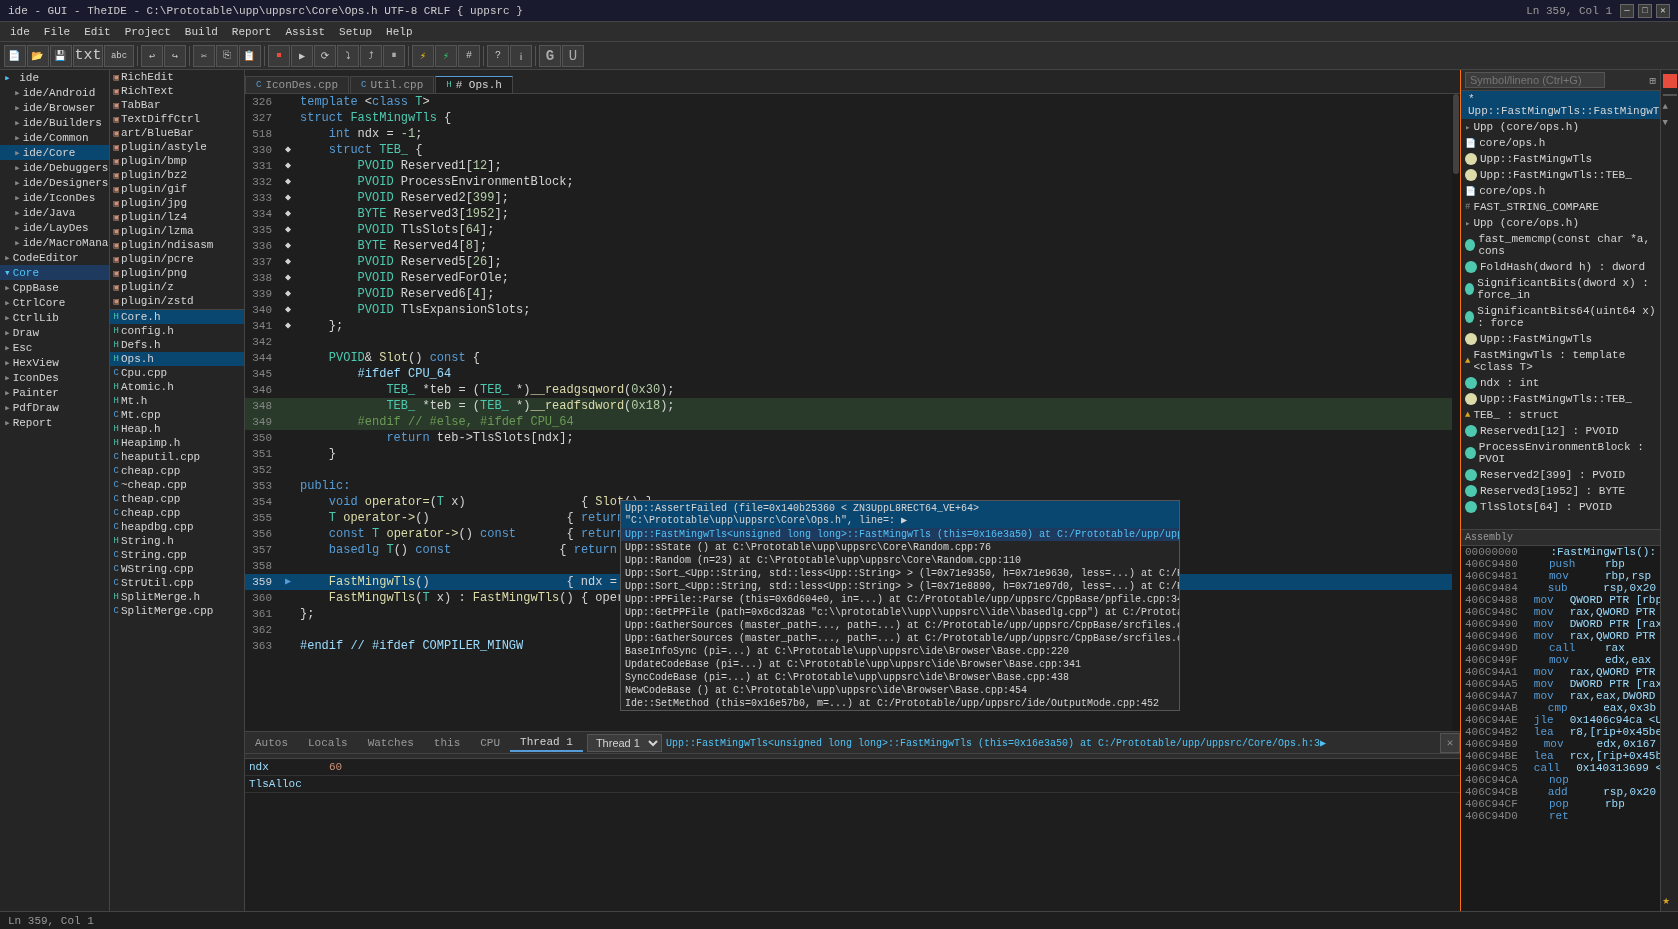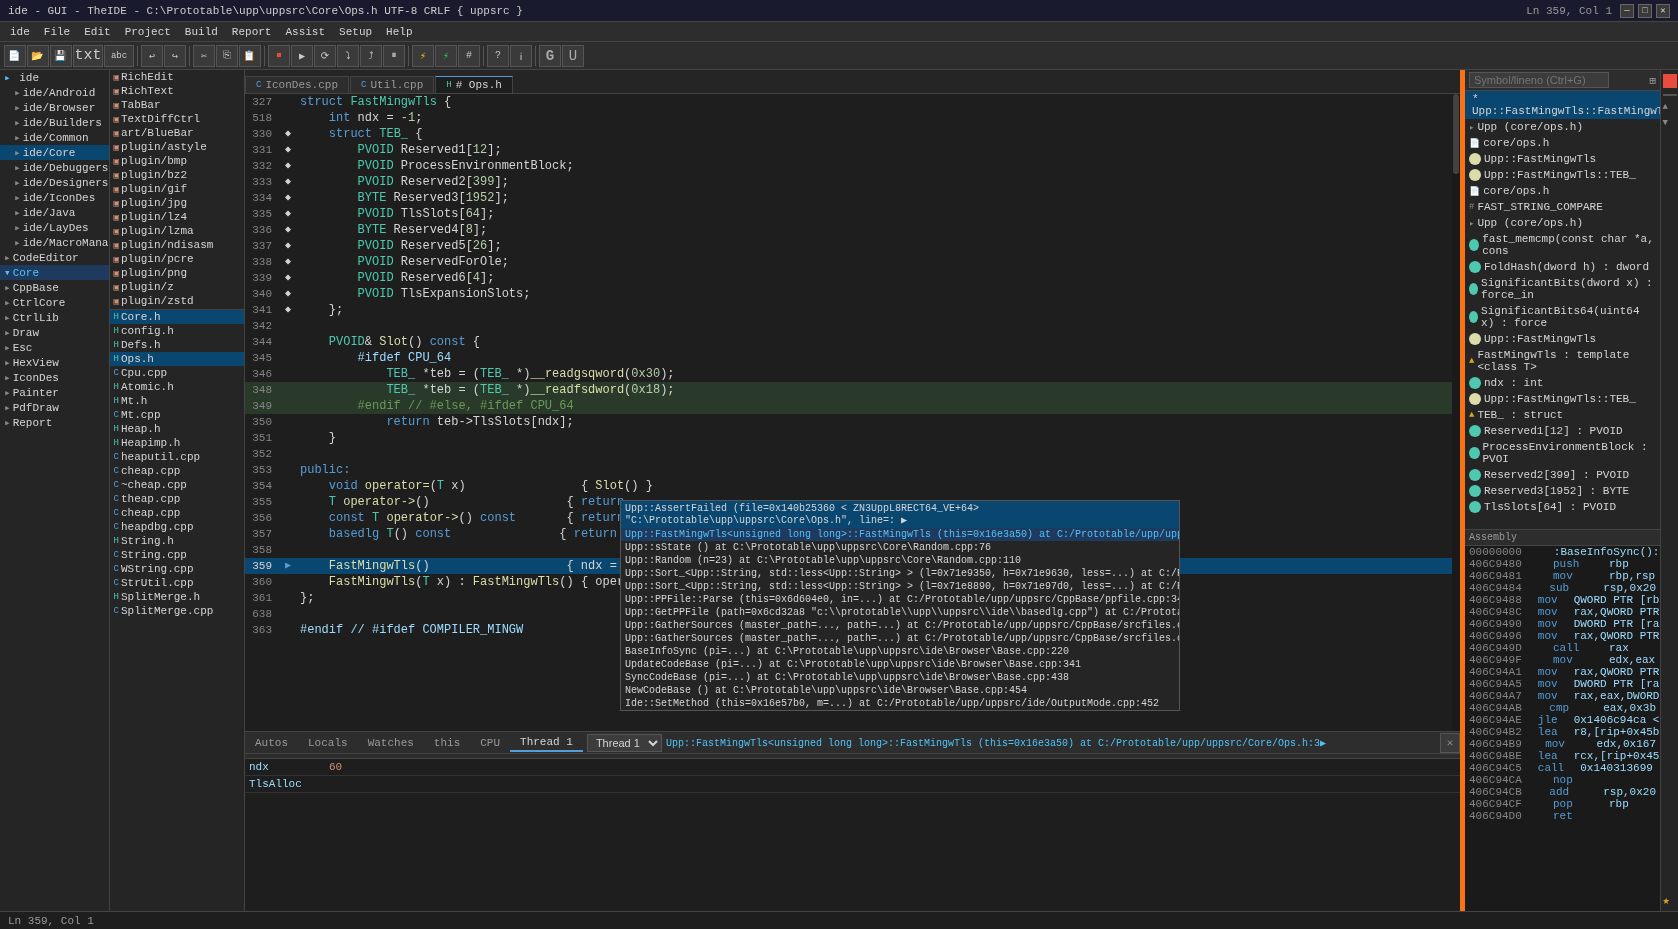--- a/index.html
+++ b/index.html
@@ -188,21 +188,21 @@
     .num { color: #b5cea8; }
     .pp { color: #9cdcfe; }
     .fn { color: #dcdcaa; }
     .op { color: #d4d4d4; }
 
     
     #right-panels {
       display: flex;
       flex-direction: column;
       width: 200px;
-      border-left: 5px solid #f97316;
+      border-left: 1px solid #f97316;
       background: #252526;
     }
     
     #symbol-panel {
       height: 460px;
       border-bottom: 1px solid #444;
       overflow-y: auto;
       font-size: 11px;
     }
     .symbol-header {
@@ -492,20 +492,25 @@
       <div class="file-tab active">
         <span style="color:#4ec9b0;font-size:9px;">H</span>
         <span># Ops.h</span>
       </div>
     </div>
 
     <div id="code-editor">
       <div class="code-lines">
 
         <div class="code-line">
+          <span class="line-num">326</span>
+          <span class="line-marker"></span>
+          <span class="line-content"><span class="kw">template</span> <span class="op">&lt;</span><span class="kw">class</span> <span class="type">T</span><span class="op">&gt;</span></span>
+        </div>
+        <div class="code-line">
           <span class="line-num">327</span>
           <span class="line-marker"></span>
           <span class="line-content"><span class="kw">struct</span> <span class="type">FastMingwTls</span> {</span>
         </div>
         <div class="code-line">
           <span class="line-num">518</span>
           <span class="line-marker"></span>
           <span class="line-content">&nbsp;&nbsp;&nbsp;&nbsp;<span class="kw">int</span> ndx <span class="op">=</span> <span class="num">-1</span>;</span>
         </div>
         <div class="code-line">
@@ -652,21 +657,21 @@
           <span class="line-num">360</span>
           <span class="line-marker"></span>
           <span class="line-content">&nbsp;&nbsp;&nbsp;&nbsp;<span class="fn">FastMingwTls</span>(<span class="type">T</span> x) : <span class="fn">FastMingwTls</span>() <span class="op">{</span> operat</span>
         </div>
         <div class="code-line">
           <span class="line-num">361</span>
           <span class="line-marker"></span>
           <span class="line-content">};</span>
         </div>
         <div class="code-line">
-          <span class="line-num">638</span>
+          <span class="line-num">362</span>
           <span class="line-marker"></span>
           <span class="line-content"></span>
         </div>
         <div class="code-line">
           <span class="line-num">363</span>
           <span class="line-marker"></span>
           <span class="line-content"><span class="pp">#endif // #ifdef COMPILER_MINGW</span></span>
         </div>
       </div>
 
@@ -805,21 +810,21 @@
         <span class="sym-icon sym-green"></span>
         <span>TlsSlots[64] : PVOID</span>
       </div>
     </div>
 
     <div id="asm-panel">
       <div style="background:#2d2d2d;padding:2px 4px;font-size:10px;color:#999;border-bottom:1px solid #444;">Assembly</div>
       <div class="asm-line">
           <span class="asm-addr">00000000</span>
           <span class="asm-mnem"></span>
-          <span class="asm-operand">:BaseInfoSync():</span>
+          <span class="asm-operand">:FastMingwTls():</span>
         </div>
       <div class="asm-line">
           <span class="asm-addr">406C9480</span>
           <span class="asm-mnem">push</span>
           <span class="asm-operand">rbp</span>
         </div>
       <div class="asm-line">
           <span class="asm-addr">406C9481</span>
           <span class="asm-mnem">mov</span>
           <span class="asm-operand">rbp,rsp</span>

